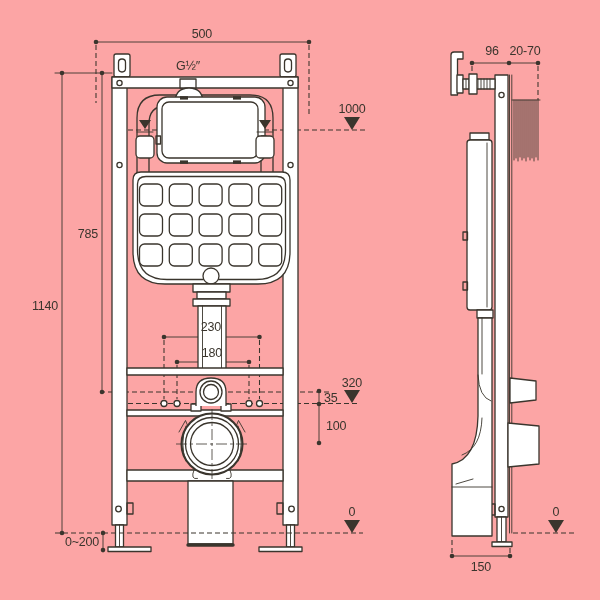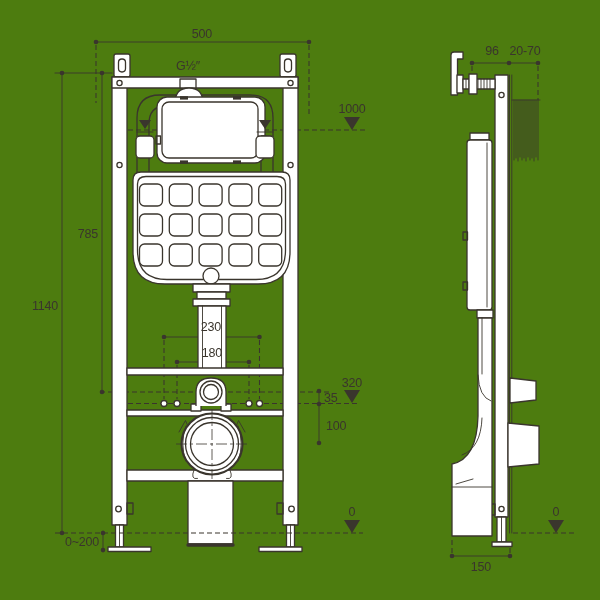--- a/index.html
+++ b/index.html
@@ -1,16 +1,16 @@
 <!DOCTYPE html>
 <html><head>
 <meta charset="utf-8">
 <style>
   html,body{margin:0;padding:0;background:#ffffff;}
-  .page{width:600px;height:600px;background:#4d7c0f;position:relative;}
+  .page{width:600px;height:600px;background:#fca5a5;position:relative;}
   svg{display:block;}
   .ln  {stroke:#3a352d;stroke-width:1.3;fill:none;stroke-linejoin:round;stroke-linecap:round;}
   .lnf {stroke:#3a352d;stroke-width:1.3;fill:#ffffff;stroke-linejoin:round;}
   .thin{stroke-width:0.9;}
   .thk {stroke-width:2.1;}
   .dash{stroke:#3a352d;stroke-width:1.05;fill:none;stroke-dasharray:5 3;}
   .cl  {stroke:#3a352d;stroke-width:0.8;fill:none;stroke-dasharray:11 3 3 3;}
   .dot {fill:#3a352d;stroke:none;}
   .ink {fill:#3a352d;stroke:none;}
   .txt {font-family:"Liberation Sans",sans-serif;font-size:12.5px;fill:#3a352d;letter-spacing:-0.2px;}

